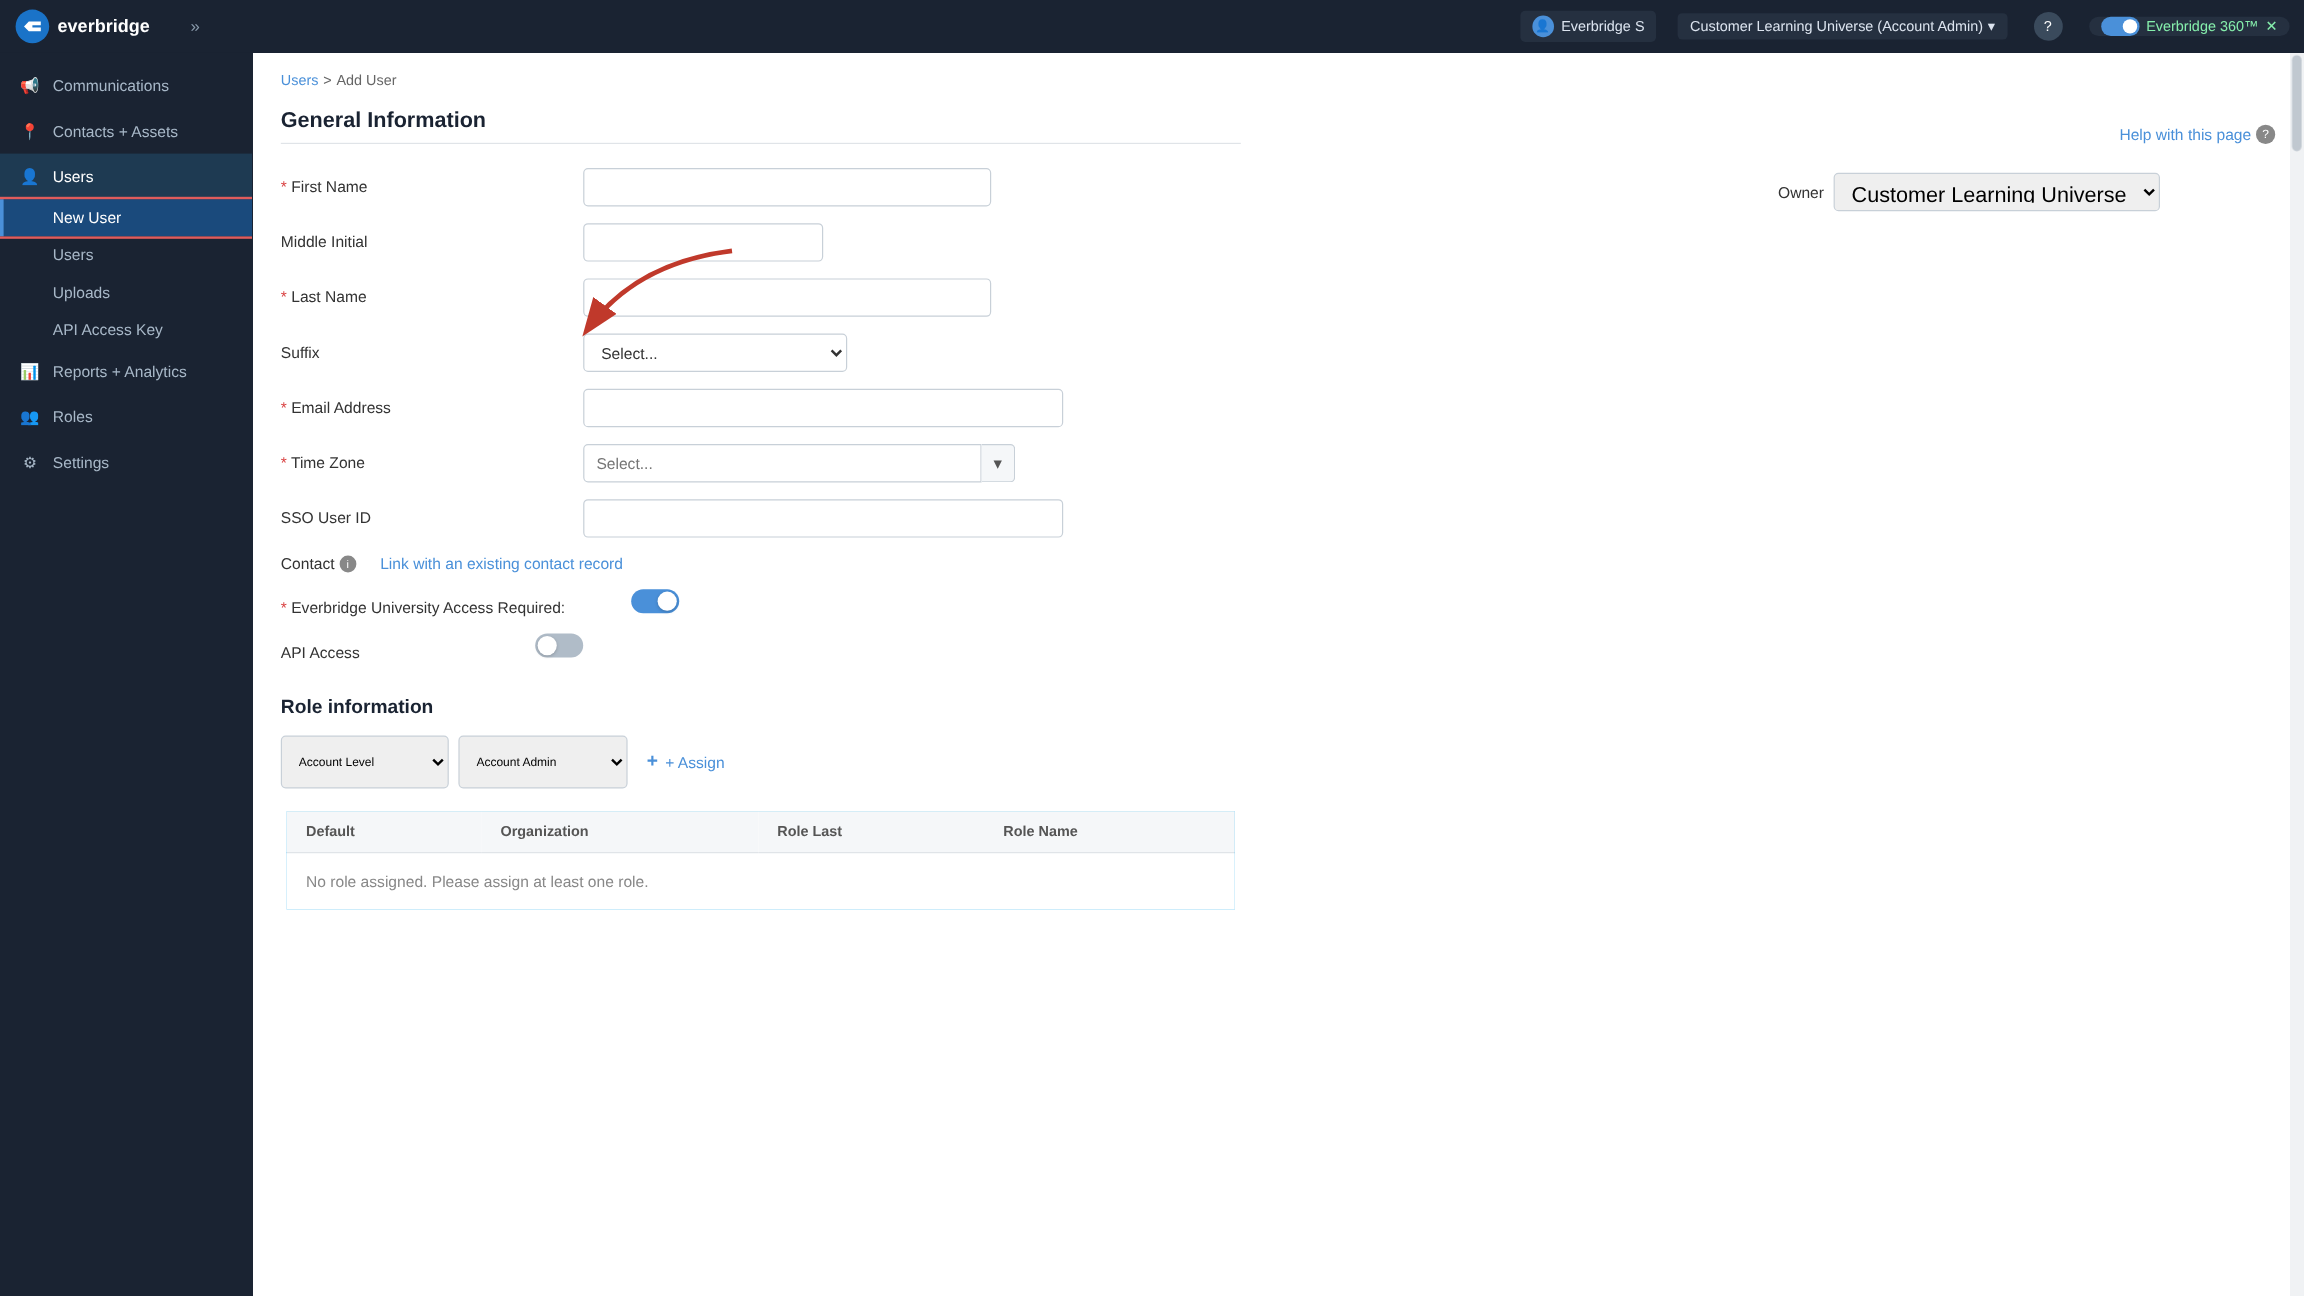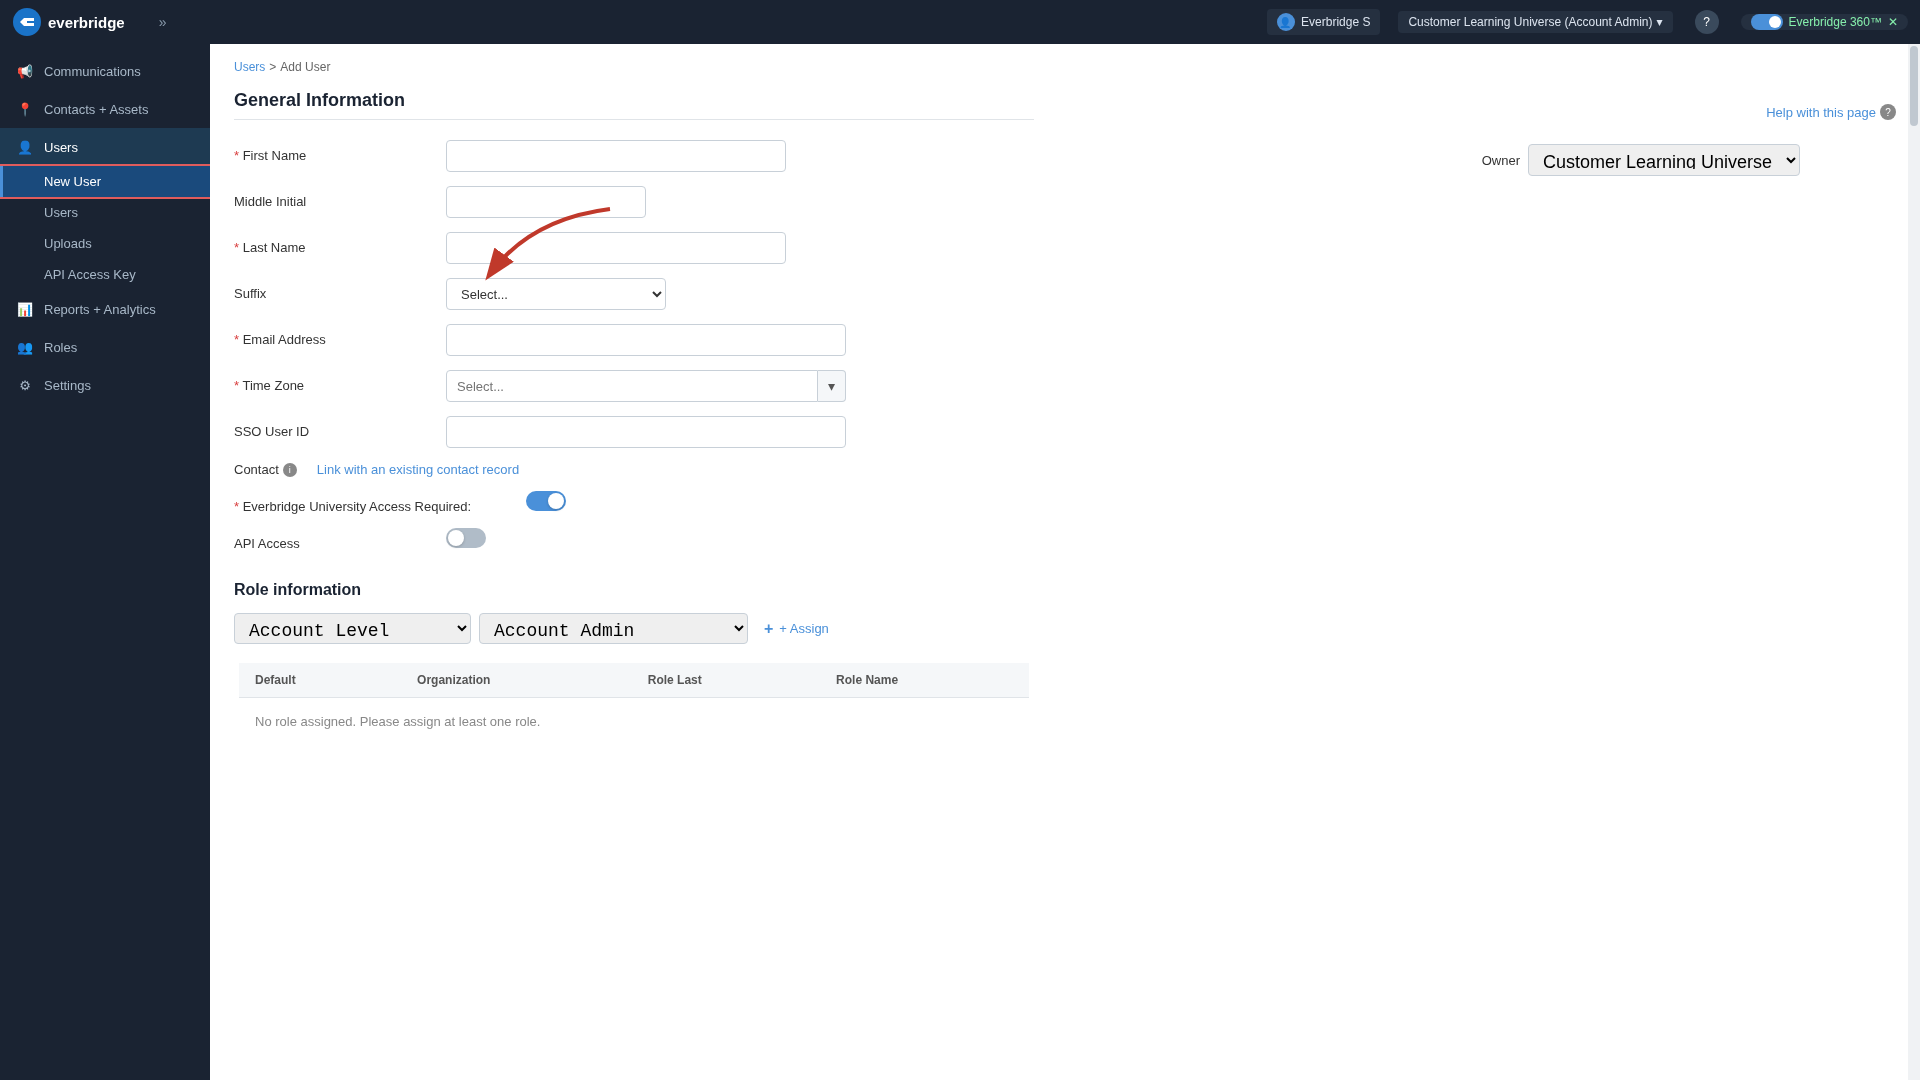--- a/index.html
+++ b/index.html
@@ -57,21 +57,21 @@
 
     .section-title { font-size: 18px; font-weight: 600; color: #1a2332; margin-bottom: 20px; padding-bottom: 8px; border-bottom: 1px solid #e0e4e8; }
 
     .form-section { max-width: 800px; }
     .form-row { display: flex; align-items: flex-start; margin-bottom: 14px; gap: 12px; }
     .form-label { width: 200px; flex-shrink: 0; padding-top: 8px; color: #333; font-size: 13px; }
     .form-label.required::before { content: '* '; color: #d94040; }
     .form-control { flex: 1; max-width: 340px; }
     .form-control input, .form-control select {
       width: 100%; padding: 6px 10px; border: 1px solid #c8d0d8; border-radius: 4px;
-      font-size: 13px; color: #333; background: white; height: 32px;
+      font-size: 13px; color: #333; background: white; height: 32px; margin-left: 40px;
     }
     .form-control select { cursor: pointer; }
     .owner-select { padding: 6px 10px; border: 1px solid #c8d0d8; border-radius: 4px; font-size: 18px; height: 32px; min-width: 200px; }
 
     .timezone-wrapper { display: flex; gap: 0; }
     .timezone-wrapper input { border-radius: 4px 0 0 4px; }
     .timezone-btn { padding: 0 10px; border: 1px solid #c8d0d8; border-left: none; border-radius: 0 4px 4px 0; background: #f5f7f9; cursor: pointer; color: #555; font-size: 14px; height: 32px; display: flex; align-items: center; }
 
     .link-btn { color: #4a90d9; font-size: 13px; cursor: pointer; text-decoration: none; }
 
@@ -87,21 +87,21 @@
       background: white; border-radius: 50%; top: 2px; transition: left 0.2s;
       box-shadow: 0 1px 3px rgba(0,0,0,0.2);
     }
     .toggle-switch.on::after { left: 22px; }
     .toggle-switch.off::after { left: 2px; }
 
     
     .role-section { margin-top: 30px; max-width: 800px; }
     .role-section-title { font-size: 16px; font-weight: 600; color: #1a2332; margin-bottom: 14px; }
     .role-controls { display: flex; align-items: center; gap: 8px; margin-bottom: 14px; }
-    .role-select { padding: 6px 10px; border: 1px solid #c8d0d8; border-radius: 4px; font-size: 18px; height: 31px; min-width: 140px; cursor: pointer; font-family: Liberation Mono, monospace; }
+    .role-select { padding: 6px 10px; border: 1px solid #c8d0d8; border-radius: 4px; font-size: 10px; height: 44px; min-width: 140px; cursor: pointer; }
     .assign-btn { display: flex; align-items: center; gap: 4px; color: #4a90d9; font-size: 13px; font-weight: 500; cursor: pointer; padding: 6px 8px; }
 
     .role-table { width: 100%; border-collapse: collapse; border: 5px solid #0ea5e9; border-radius: 4px; overflow: hidden; }
     .role-table th { background: #f5f7f9; padding: 10px 16px; text-align: left; font-size: 12px; font-weight: 600; color: #555; border-bottom: 1px solid #e0e4e8; }
     .role-table td { padding: 12px 16px; font-size: 13px; color: #555; }
     .role-table .empty-msg { color: #888; font-size: 13px; padding: 16px; }
 
     
     .action-buttons { display: flex; gap: 10px; margin-top: 24px; }
     .btn-save { background: #1a73c8; color: white; border: none; border-radius: 4px; padding: 8px 22px; font-size: 13px; font-weight: 500; cursor: pointer; }

